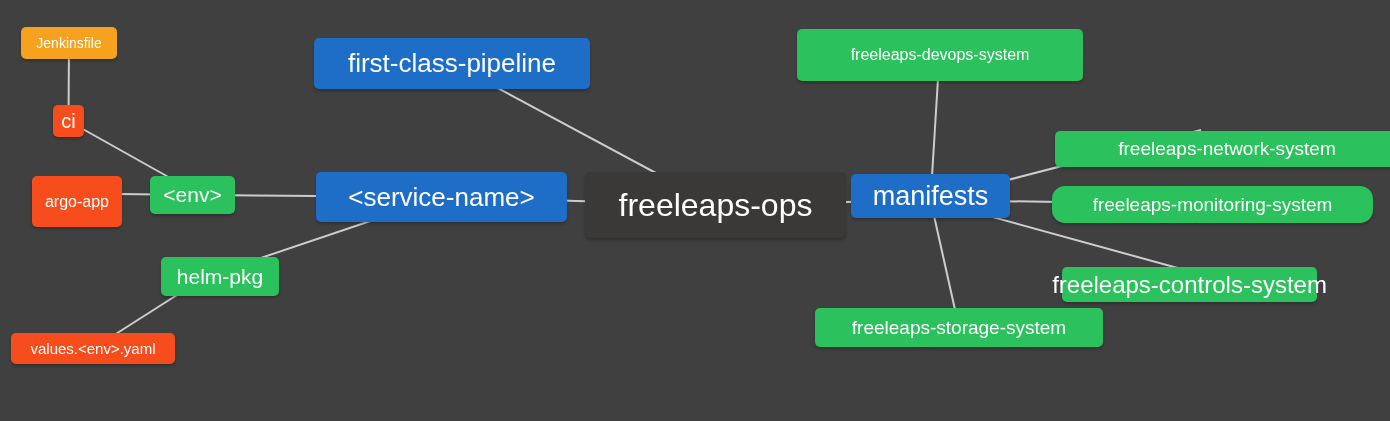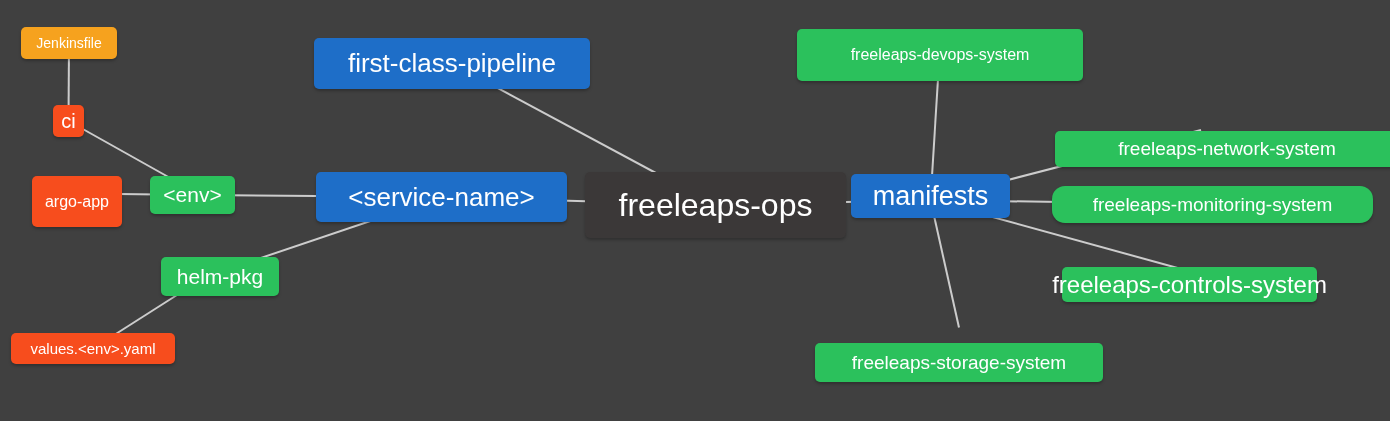--- a/index.html
+++ b/index.html
@@ -80,14 +80,14 @@
   <div class="node" style="left: 851px; top: 174px; width: 159px; height: 44px; font-size: 27px; background: rgb(30, 110, 200);">manifests</div>
 
   <div class="node" style="left: 797px; top: 29px; width: 286px; height: 52px; font-size: 16px; background: rgb(43, 193, 92);">freeleaps-devops-system</div>
 
   <div class="node" style="left: 1055px; top: 112px; width: 344px; height: 36px; font-size: 19px; background: rgb(43, 193, 92); margin-top: 19px;">freeleaps-network-system</div>
 
   <div class="node" style="left: 1052px; top: 186px; width: 321px; height: 37px; font-size: 19px; background: rgb(43, 193, 92); border-radius: 13px;">freeleaps-monitoring-system</div>
 
   <div class="node" style="left: 1062px; top: 259px; width: 255px; height: 35px; font-size: 24px; background: rgb(43, 193, 92); margin-top: 8px;">freeleaps-controls-system</div>
 
-  <div class="node" style="left: 815px; top: 308px; width: 288px; height: 39px; font-size: 19px; background: rgb(43, 193, 92); margin-top: 35px;">freeleaps-storage-system</div>
+  <div class="node" style="left: 815px; top: 308px; width: 288px; height: 39px; font-size: 19px; background: rgb(43, 193, 92);">freeleaps-storage-system</div>
 </div>
 
 </body></html>

